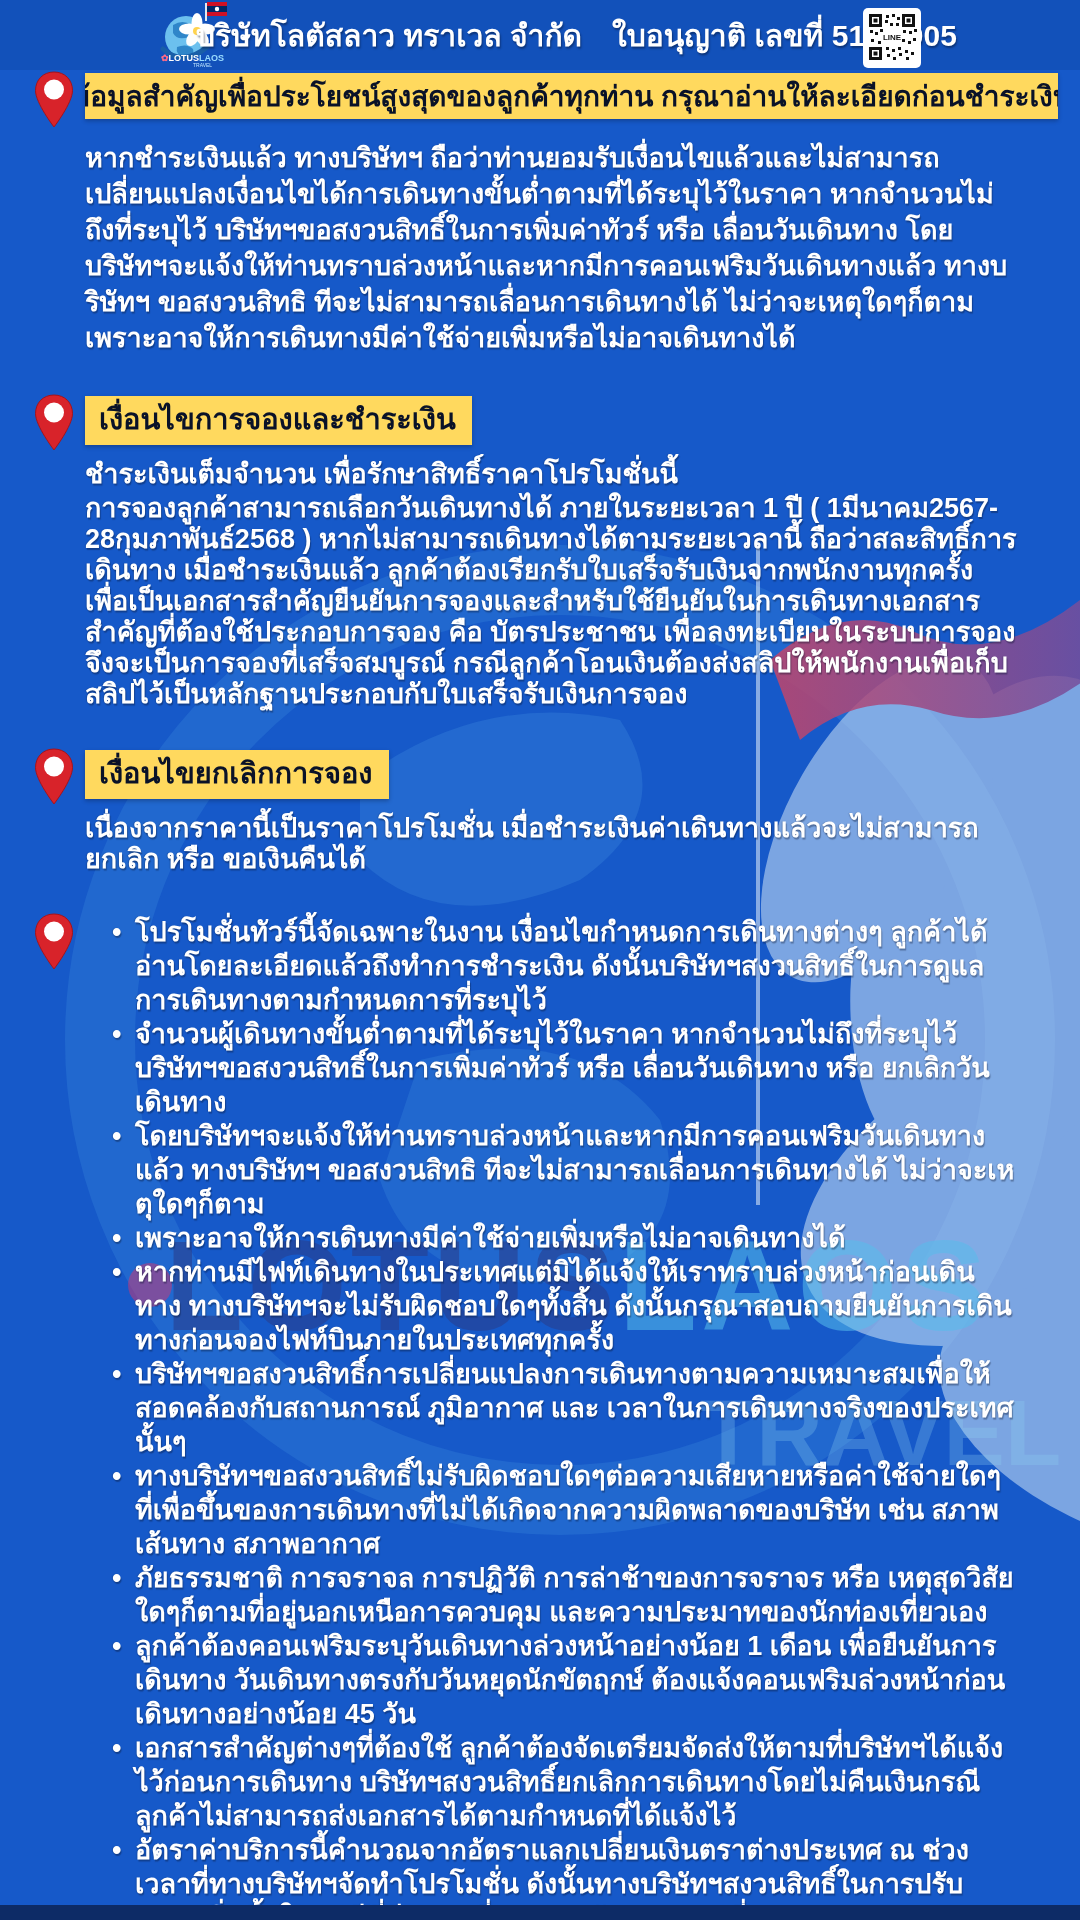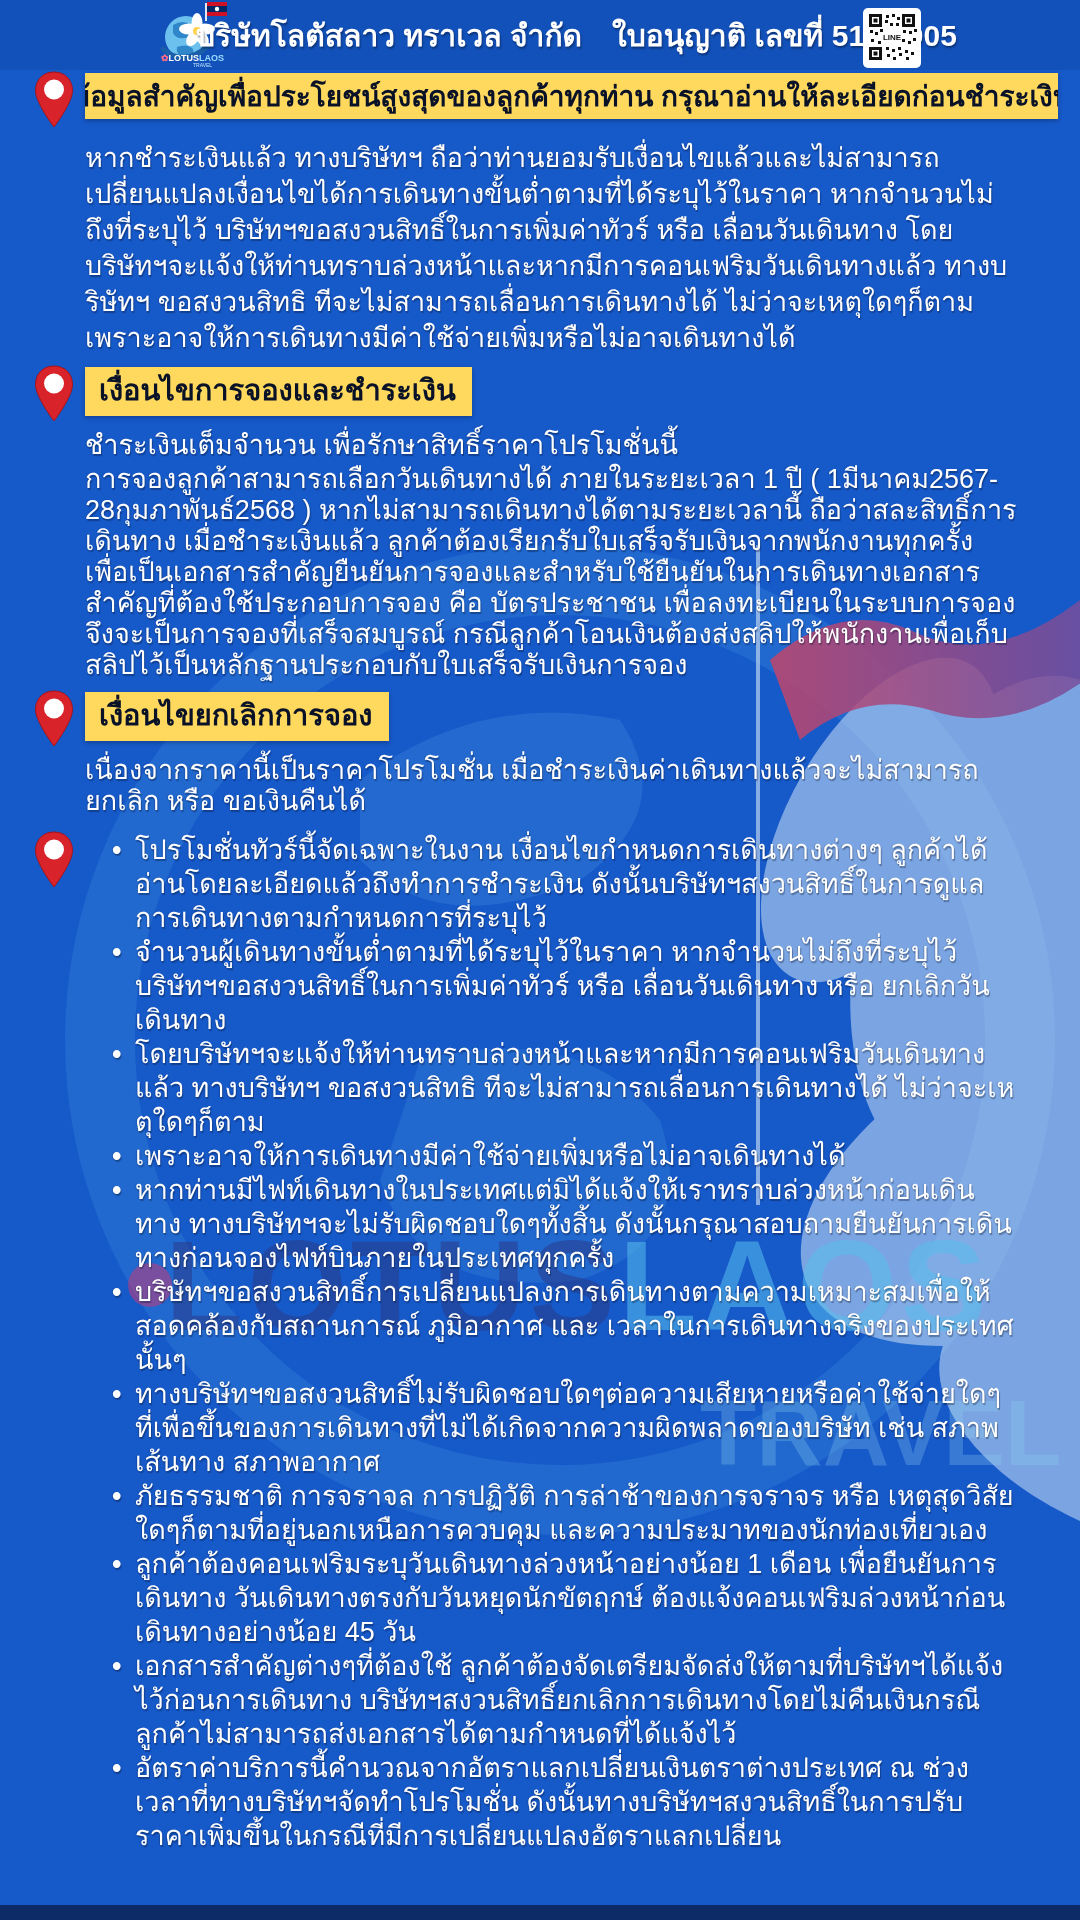--- a/index.html
+++ b/index.html
@@ -25,33 +25,33 @@
   }
   .qr{
     position:absolute; left:863px; top:8px; width:58px; height:60px;
     background:#ffffff; border-radius:5px; padding:3px;
   }
   .qr svg{ display:block; width:52px; height:52px; }
 
   
   .content{ position:absolute; top:70px; left:0; width:1080px; padding:0 62px 0 85px; color:#fff; }
   .txt{
-    color:#ffffff; font-weight:400; font-size:27px;
+    color:#ffffff; font-weight:700; font-size:27px;
     text-shadow:1px 2px 1px rgba(8,18,40,.35), -1px 0 1px rgba(8,18,40,.2);
   }
   .banner-row{ position:relative; margin-top:3px; margin-right:-40px; }
   .banner{
     background:#ffd95e; color:#0a1228; font-weight:700; font-size:28px;
     height:46px; display:flex; align-items:center; justify-content:center;
     white-space:nowrap; overflow:hidden; padding:0 8px;
     box-shadow:0 2px 4px rgba(5,15,40,.3);
   }
   .pin-abs{ position:absolute; left:-52px; top:-3px; width:42px; height:60px; }
   .intro{ margin-top:21px; line-height:36px; }
-  .title-row{ position:relative; margin:11px 0 14px 0; }
+  .title-row{ position:relative; margin:40px 0 14px 0; }
   .sec-title{
     display:inline-block; background:#ffd95e; color:#0a1228;
     font-weight:700; font-size:29px; line-height:1; padding:9px 16px 11px 14px;
     box-shadow:0 2px 4px rgba(5,15,40,.3);
   }
   .paras p{ line-height:31px; }
   .paras p + p{ margin-top:3px; }
   .bullets{ list-style:none; margin-top:16px; }
   .bullets li{ position:relative; padding-left:50px; line-height:34px; }
   .bullets li::before{

